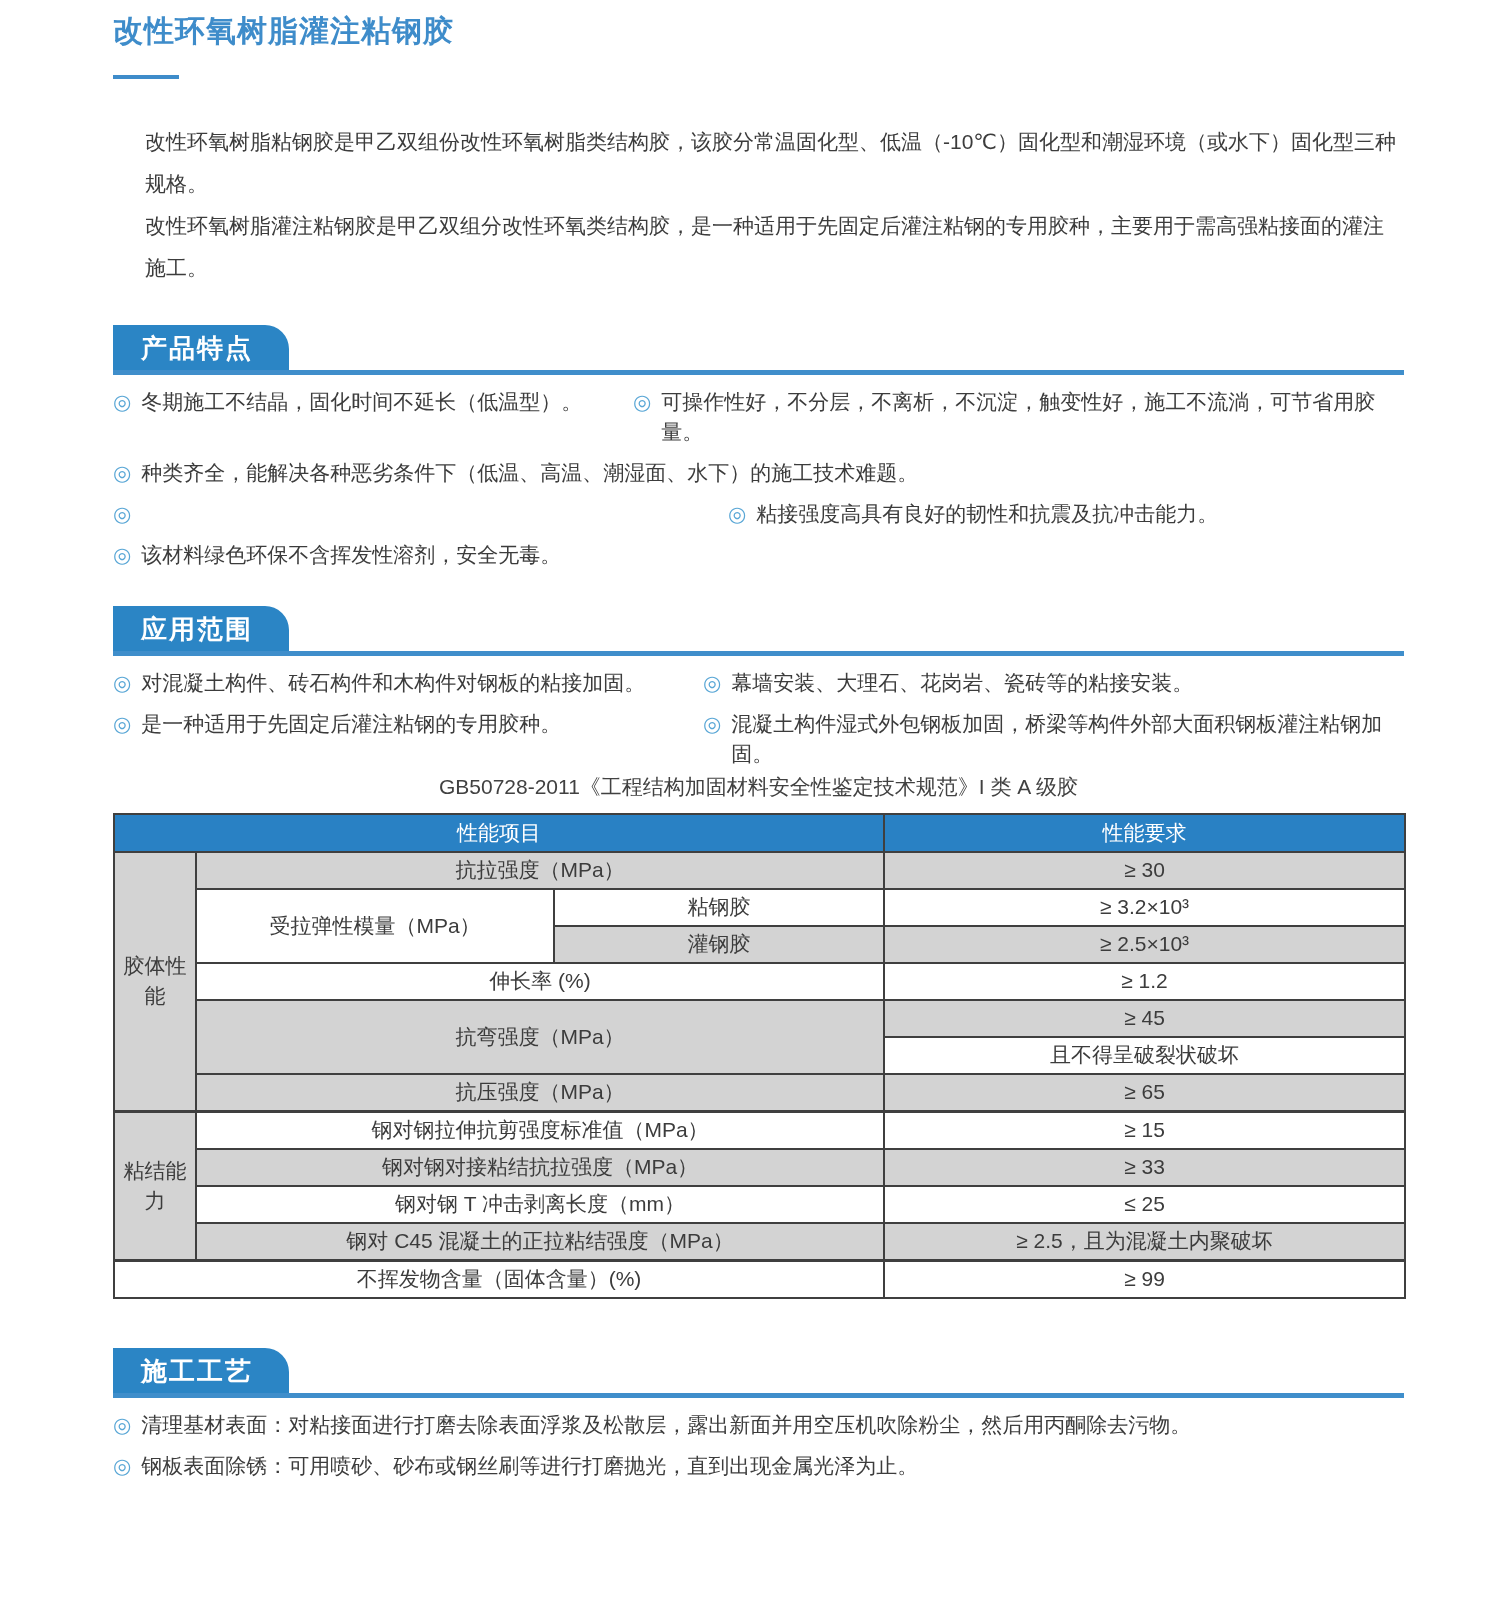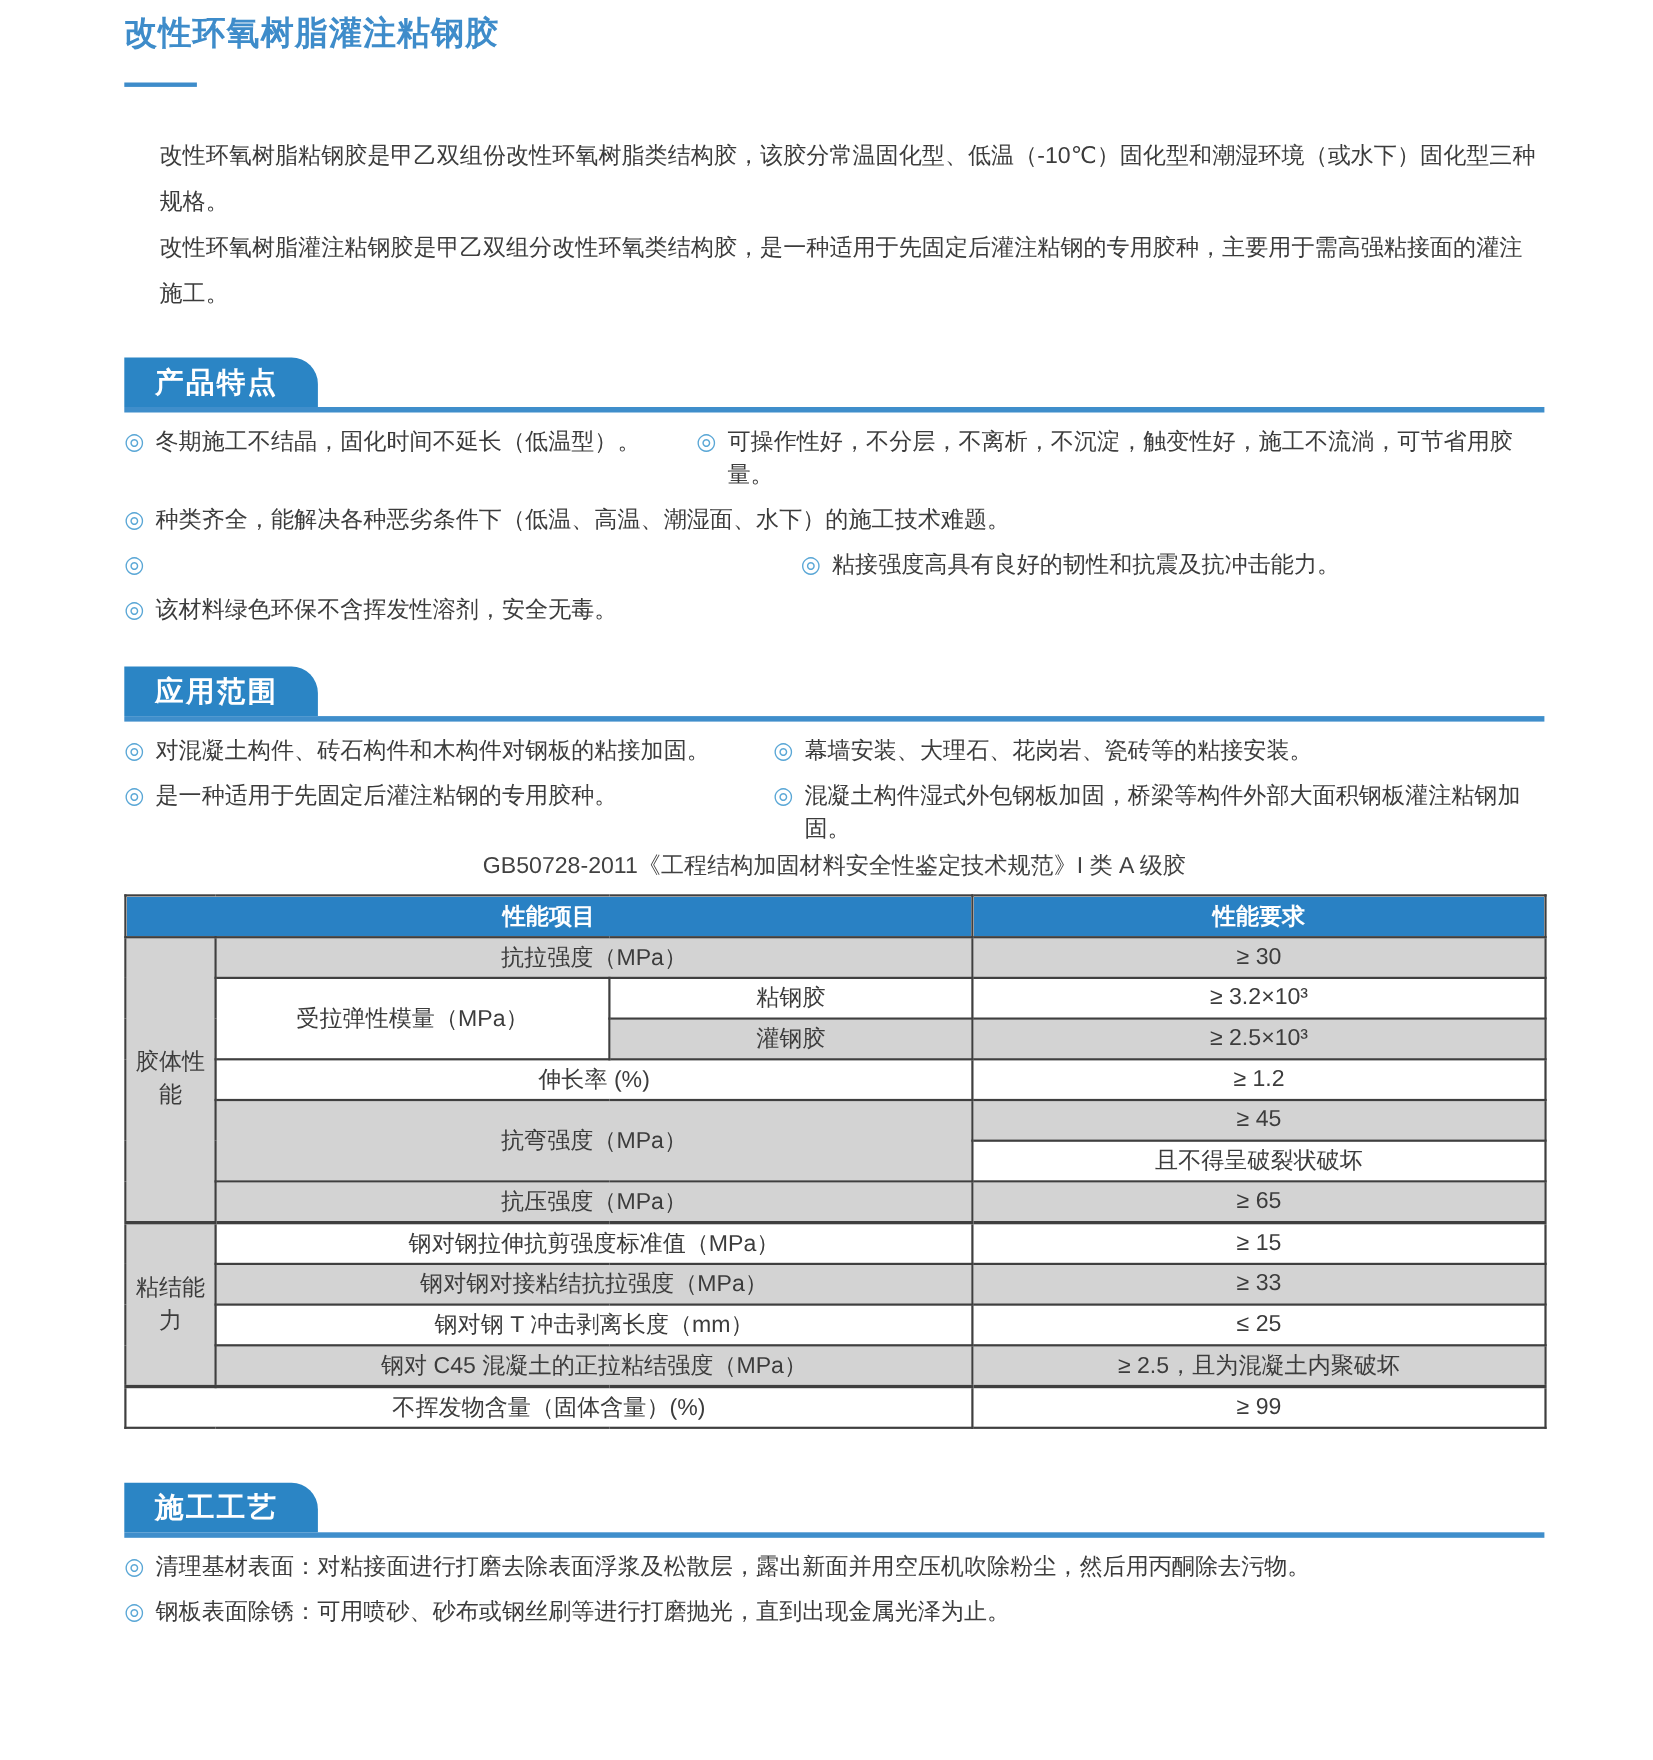--- a/index.html
+++ b/index.html
@@ -30,21 +30,20 @@
   .sec-head{
     border-bottom:5px solid #3f8ecb;
     line-height:0;
   }
   .sec-badge{
     display:inline-block;background:#2b85c5;color:#ffffff;
     font-size:26px;font-weight:bold;line-height:1;
     padding:10px 36px 9px 28px;
     border-radius:0 24px 0 0;
     letter-spacing:2px;
-    font-family:Liberation Serif, serif;
   }
 
   
   .bullets{margin-top:12px;}
   .b-row{display:flex;align-items:flex-start;margin-top:11px;}
   .b-item{display:flex;align-items:flex-start;font-size:21px;line-height:30px;color:#3c3c3c;}
   .bullet{color:#5aa7d6;font-size:21px;line-height:30px;margin-right:10px;flex:none;}
   .w520{width:520px;flex:none;}
   .w615{width:615px;flex:none;}
   .w590{width:590px;flex:none;}
@@ -61,21 +60,21 @@
     width:1291px;margin-top:12px;
     font-size:21px;color:#3c3c3c;
   }
   table.perf th,table.perf td{
     border:2px solid #3f3f3f;
     text-align:center;vertical-align:middle;
     height:35px;padding:0 6px;
     overflow:hidden;
   }
   table.perf th{
-    background:#2981c4;color:#ffffff;font-weight:bold;
+    background:#2981c4;color:#ffffff;font-weight:normal;
     font-size:21px;height:36px;
   }
   td.gray{background:#d3d3d3;}
   td.white{background:#ffffff;}
   td.group{font-size:21px;line-height:30px;}
   tr.sep-top td{border-top-width:3px;}
 </style>
 </head>
 <body>
 

